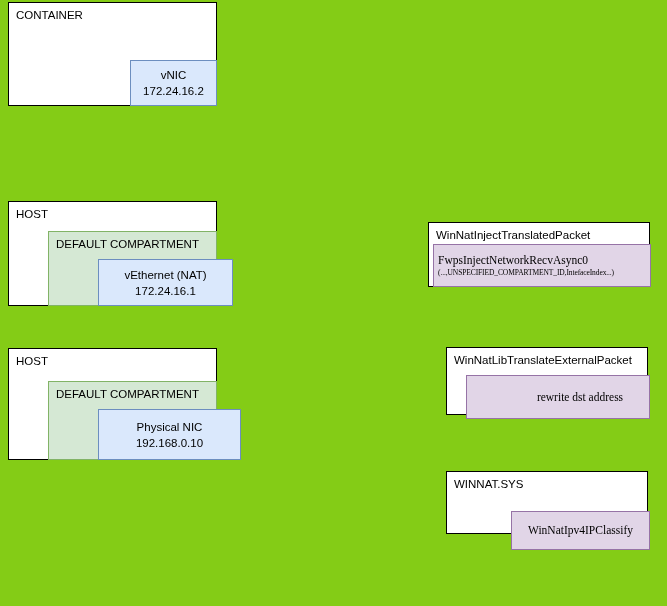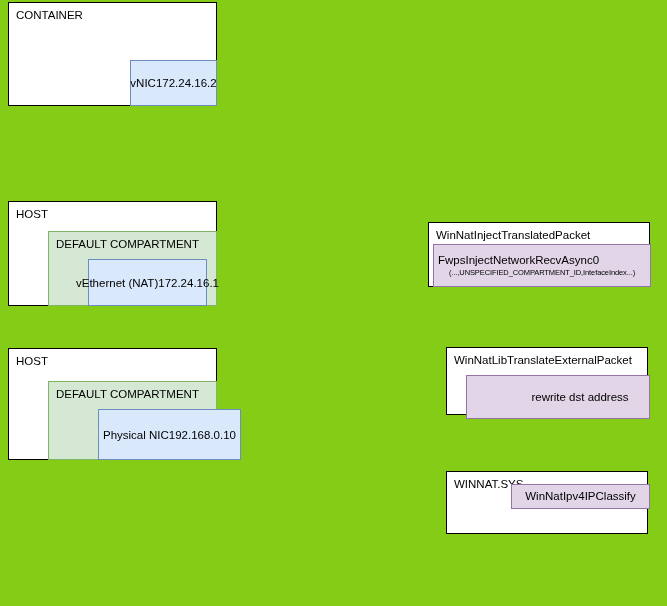--- a/index.html
+++ b/index.html
@@ -45,56 +45,57 @@
   }
   .group-green > .box-label {
     top: 6px;
     left: 7px;
   }
   
   .nic-blue {
     background: #dae8fc;
     border: 1px solid #6c8ebf;
     display: flex;
-    flex-direction: row;
+    flex-direction: column;
     align-items: center;
     justify-content: center;
   }
   .nic-blue .line {
     font-size: 11.5px;
     line-height: 16px;
     color: #000000;
     white-space: nowrap;
   }
   
   .call-purple {
     background: #e1d5e7;
     border: 1px solid #9673a6;
     display: flex;
     flex-direction: column;
     align-items: center;
     justify-content: center;
+    font-family: Liberation Serif, serif;
   }
   .call-purple .line {
     font-size: 11.5px;
     line-height: 15px;
     color: #000000;
     white-space: nowrap;
   }
   .call-purple .line.left {
     align-self: flex-start;
     padding-left: 4px;
   }
   .call-purple .sub {
     font-size: 7.5px;
     line-height: 10px;
     color: #000000;
     white-space: nowrap;
     align-self: flex-start;
-    padding-left: 15px;
+    padding-left: 4px;
     letter-spacing: -0.1px;
   }
 </style>
 </head>
 <body>
 
 <div id="canvas">
 
   <div class="box group-outer" style="left:8px; top:2px; width:209px; height:104px;">
     <div class="box-label">CONTAINER</div>
@@ -103,21 +104,21 @@
     <div class="line">vNIC</div>
     <div class="line">172.24.16.2</div>
   </div>
 
   <div class="box group-outer" style="left:8px; top:201px; width:209px; height:105px;">
     <div class="box-label">HOST</div>
   </div>
   <div class="box group-green" style="left:48px; top:231px; width:169px; height:75px;">
     <div class="box-label">DEFAULT COMPARTMENT</div>
   </div>
-  <div class="box nic-blue" style="left:88px; top:259px; width:119px; height:47px;">
+  <div class="box nic-blue" style="left:98px; top:259px; width:135px; height:47px;">
     <div class="line">vEthernet (NAT)</div>
     <div class="line">172.24.16.1</div>
   </div>
 
   <div class="box group-outer" style="left:8px; top:348px; width:209px; height:112px;">
     <div class="box-label">HOST</div>
   </div>
   <div class="box group-green" style="left:48px; top:381px; width:169px; height:79px;">
     <div class="box-label">DEFAULT COMPARTMENT</div>
   </div>
@@ -137,17 +138,17 @@
   <div class="box group-outer" style="left:446px; top:347px; width:202px; height:68px;">
     <div class="box-label">WinNatLibTranslateExternalPacket</div>
   </div>
   <div class="box call-purple" style="left:466px; top:375px; width:184px; height:44px;padding-left:44px;">
     <div class="line">rewrite dst address</div>
   </div>
 
   <div class="box group-outer" style="left:446px; top:471px; width:202px; height:63px;">
     <div class="box-label">WINNAT.SYS</div>
   </div>
-  <div class="box call-purple" style="left:511px; top:484px; width:139px; height:25px;">
+  <div class="box call-purple" style="left:511px; top:511px; width:139px; height:39px;">
     <div class="line">WinNatIpv4IPClassify</div>
   </div>
 
 </div>
 
 </body></html>

